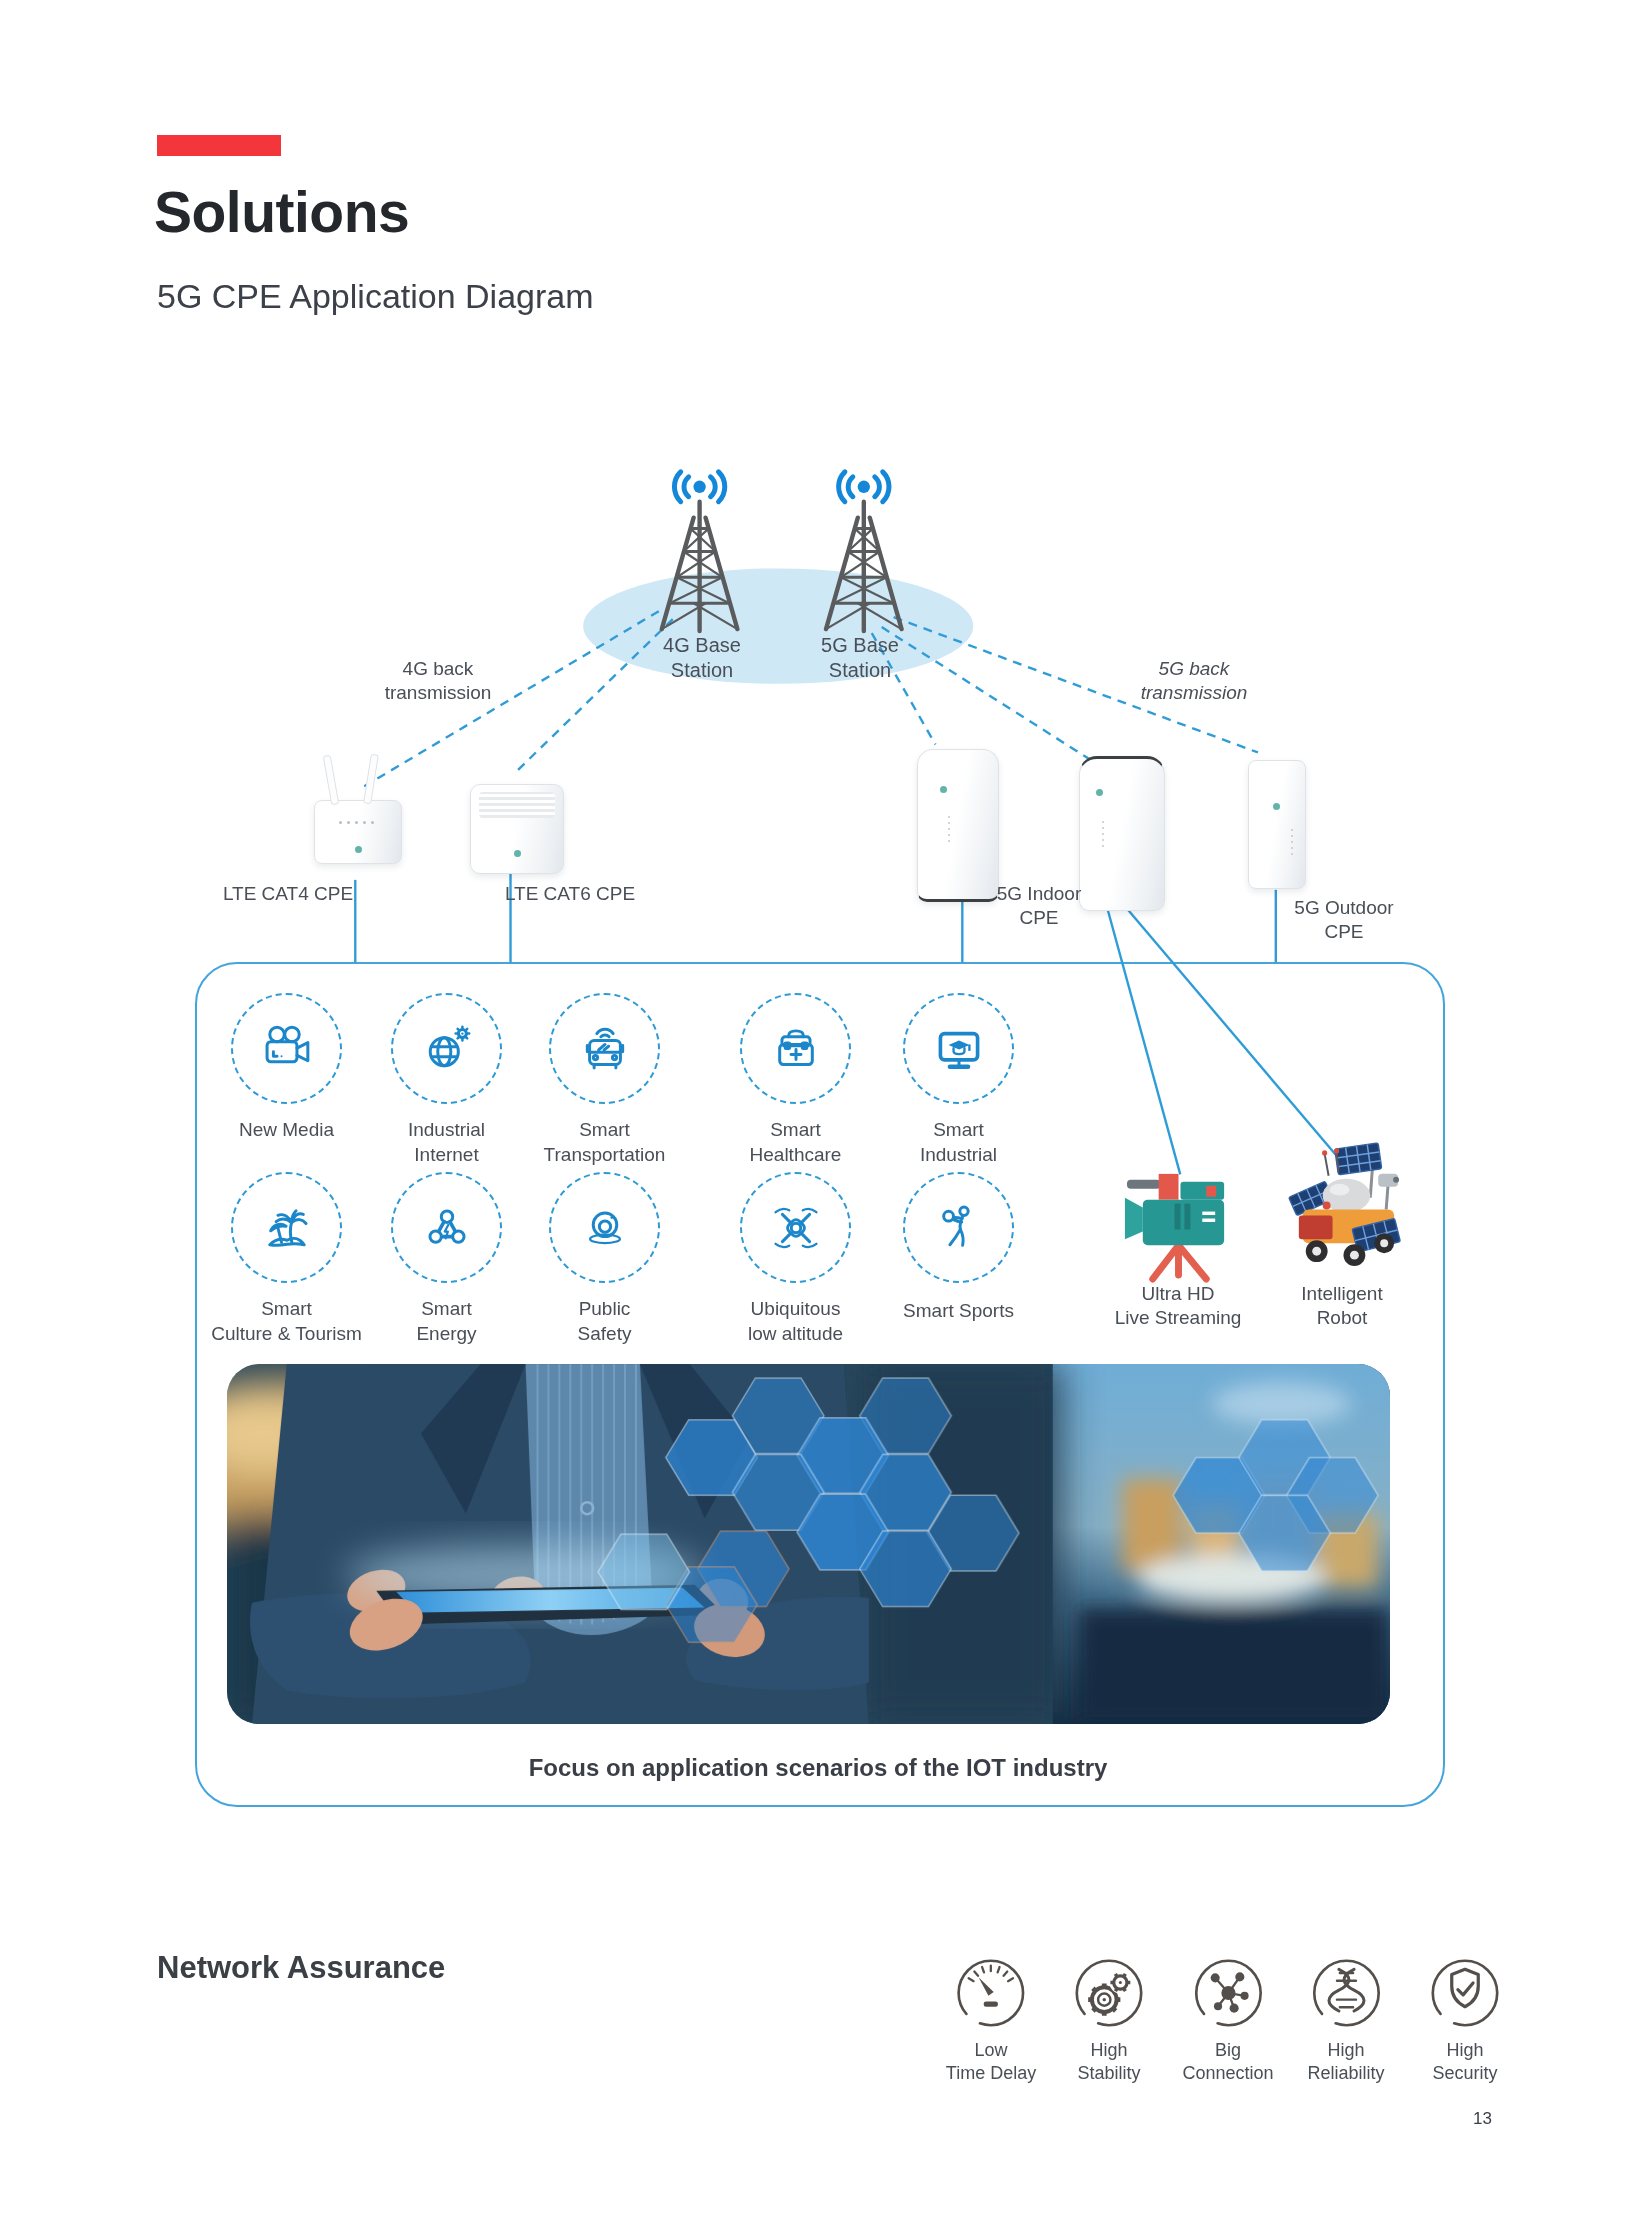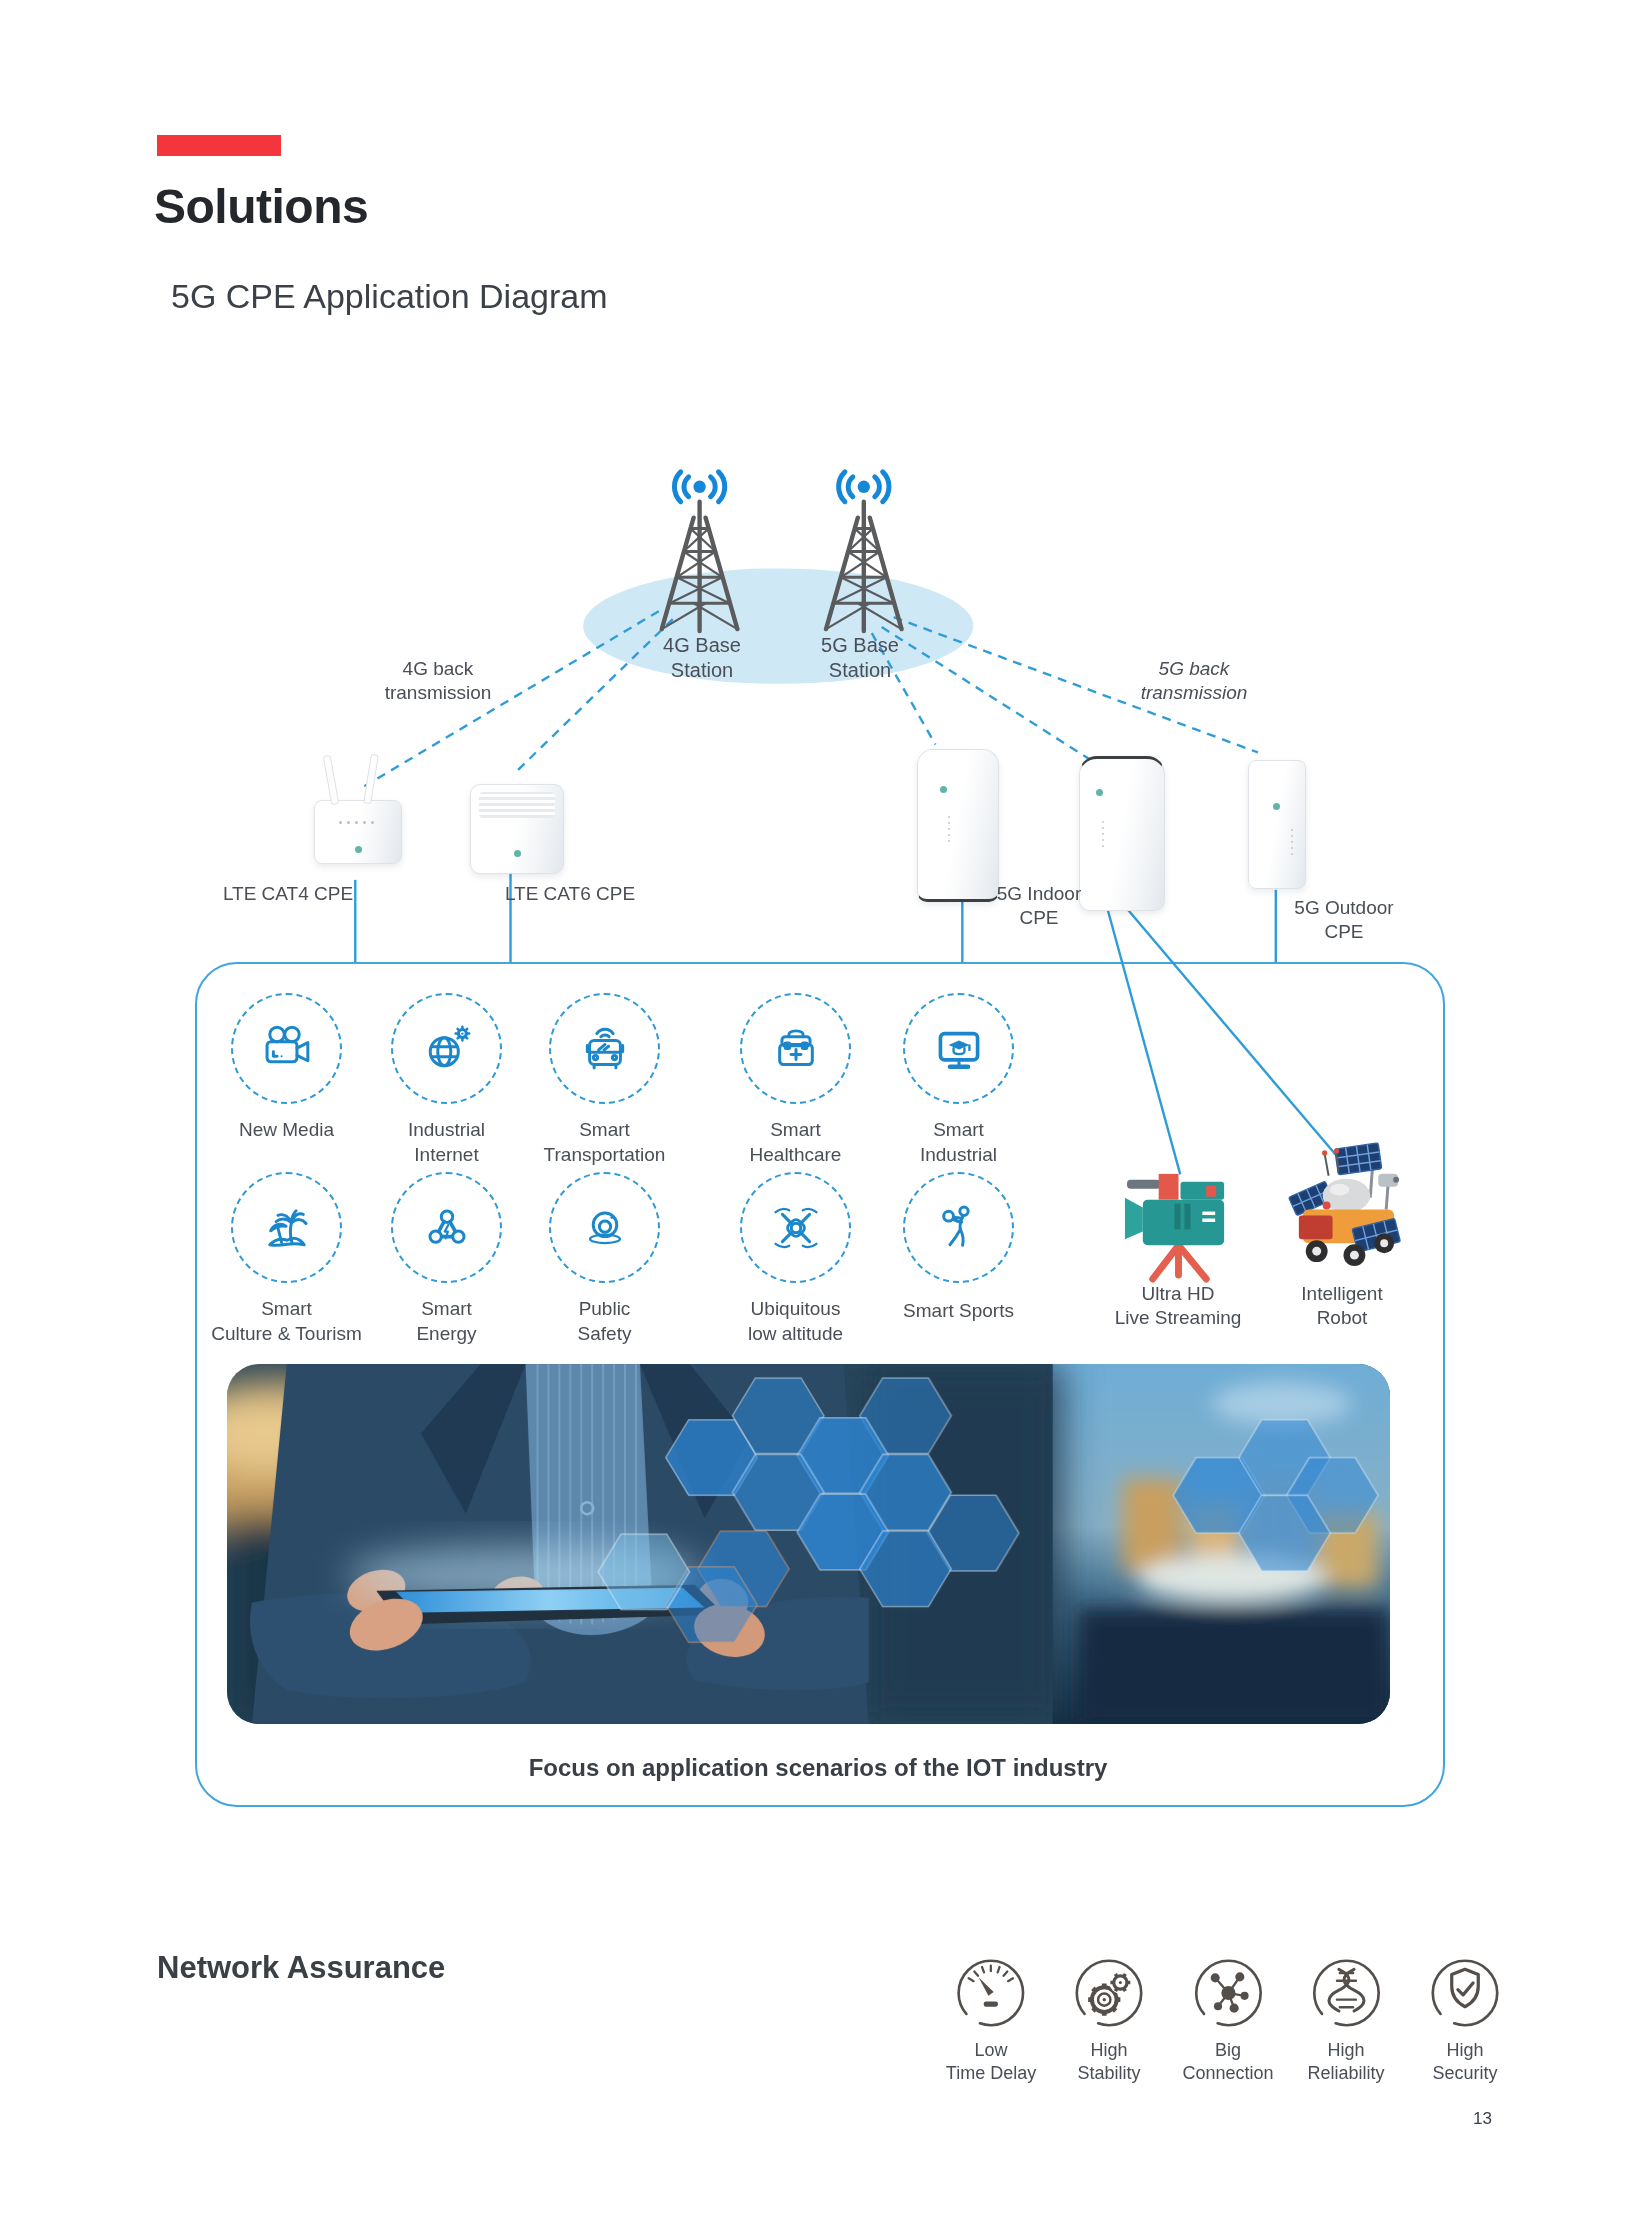--- a/index.html
+++ b/index.html
@@ -1,22 +1,22 @@
 <!DOCTYPE html>
 <html><head>
 <meta charset="utf-8">
 <style>
   html,body{margin:0;padding:0;background:#fff;}
   .page{position:relative;width:1646px;height:2233px;background:#ffffff;overflow:hidden;
         font-family:"Liberation Sans",sans-serif;color:#3b4049;}
   .abs{position:absolute;}
   
   .accent-bar{position:absolute;left:157px;top:135px;width:124px;height:21px;background:#f2363c;}
-  .title{position:absolute;left:154px;top:179px;font-size:48px;font-weight:700;color:#24272c;letter-spacing:-0.5px;}
-  .subtitle{position:absolute;left:157px;top:277px;font-size:34px;font-weight:400;color:#3b4049;margin-left:14px;}
+  .title{position:absolute;left:154px;top:179px;font-size:57px;font-weight:700;color:#24272c;letter-spacing:-0.5px;}
+  .subtitle{position:absolute;left:157px;top:277px;font-size:34px;font-weight:400;color:#3b4049;}
   
   .lbl{position:absolute;transform:translateX(-50%);text-align:center;font-size:20px;line-height:25px;
        color:#4a4f57;white-space:nowrap;z-index:6;}
   .lbl.small{font-size:19px;line-height:24px;}
   
   .overlay{position:absolute;left:0;top:0;z-index:3;pointer-events:none;}
   
   .device{position:absolute;z-index:4;background:linear-gradient(100deg,#ffffff 48%,#eef1f4 82%,#e2e7ec);
           border:1px solid #dfe3e8;box-shadow:0 3px 6px rgba(40,60,80,.10);}
   .ant{position:absolute;width:6px;height:48px;background:#fdfdfd;border:1px solid #dde2e6;border-radius:3px;}

